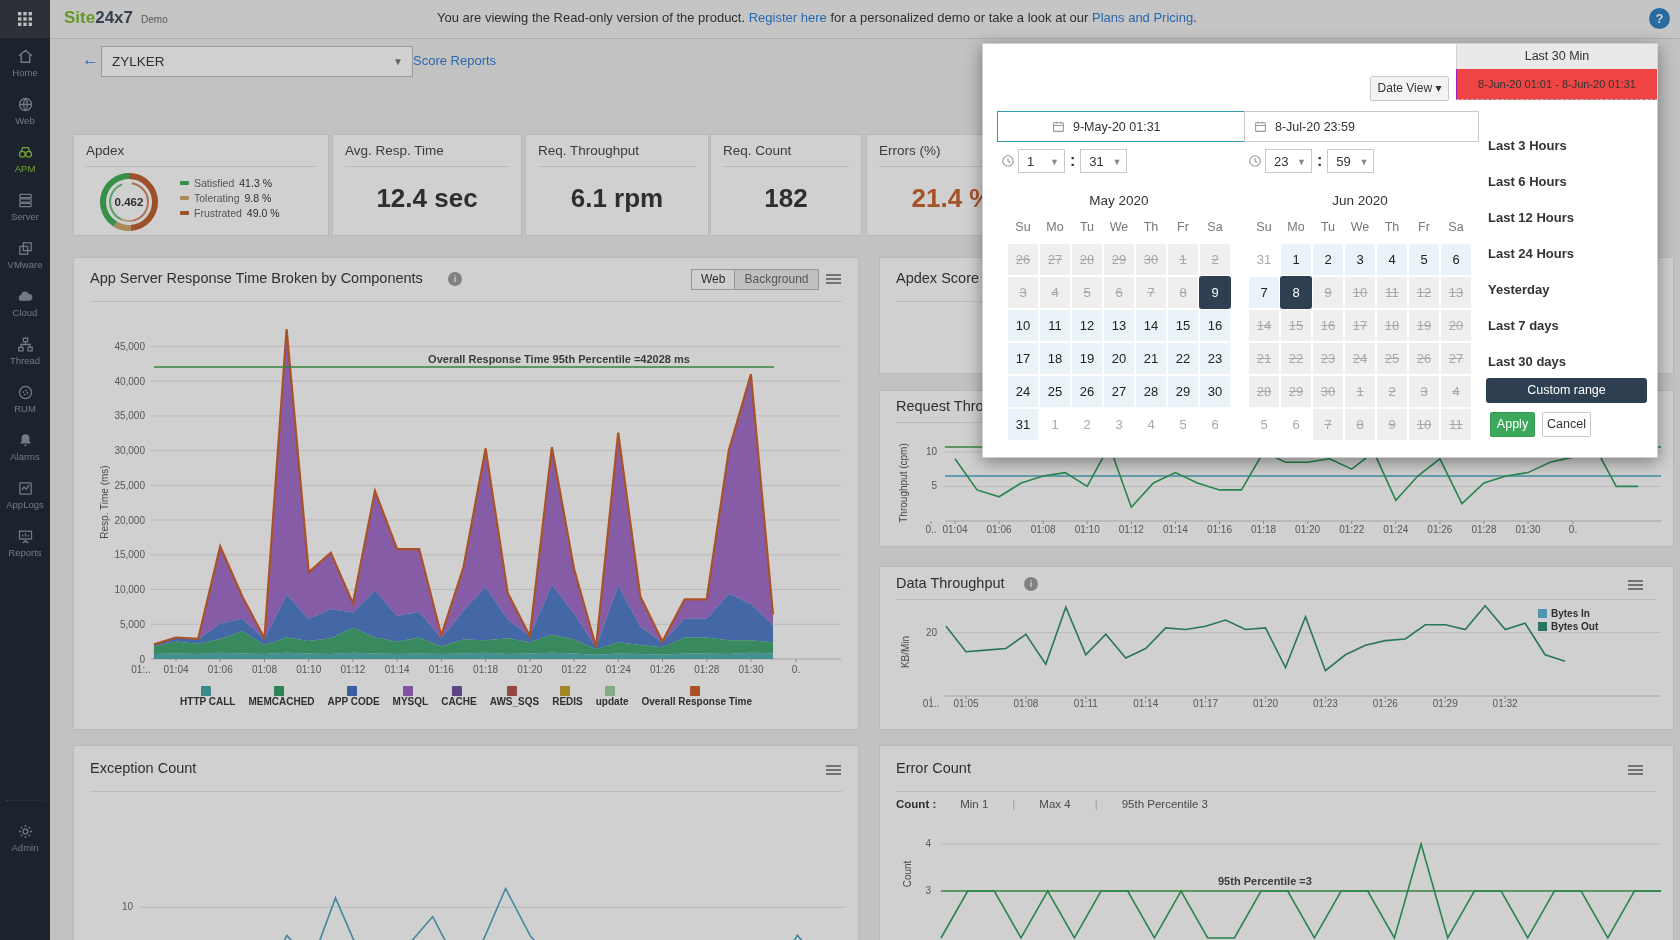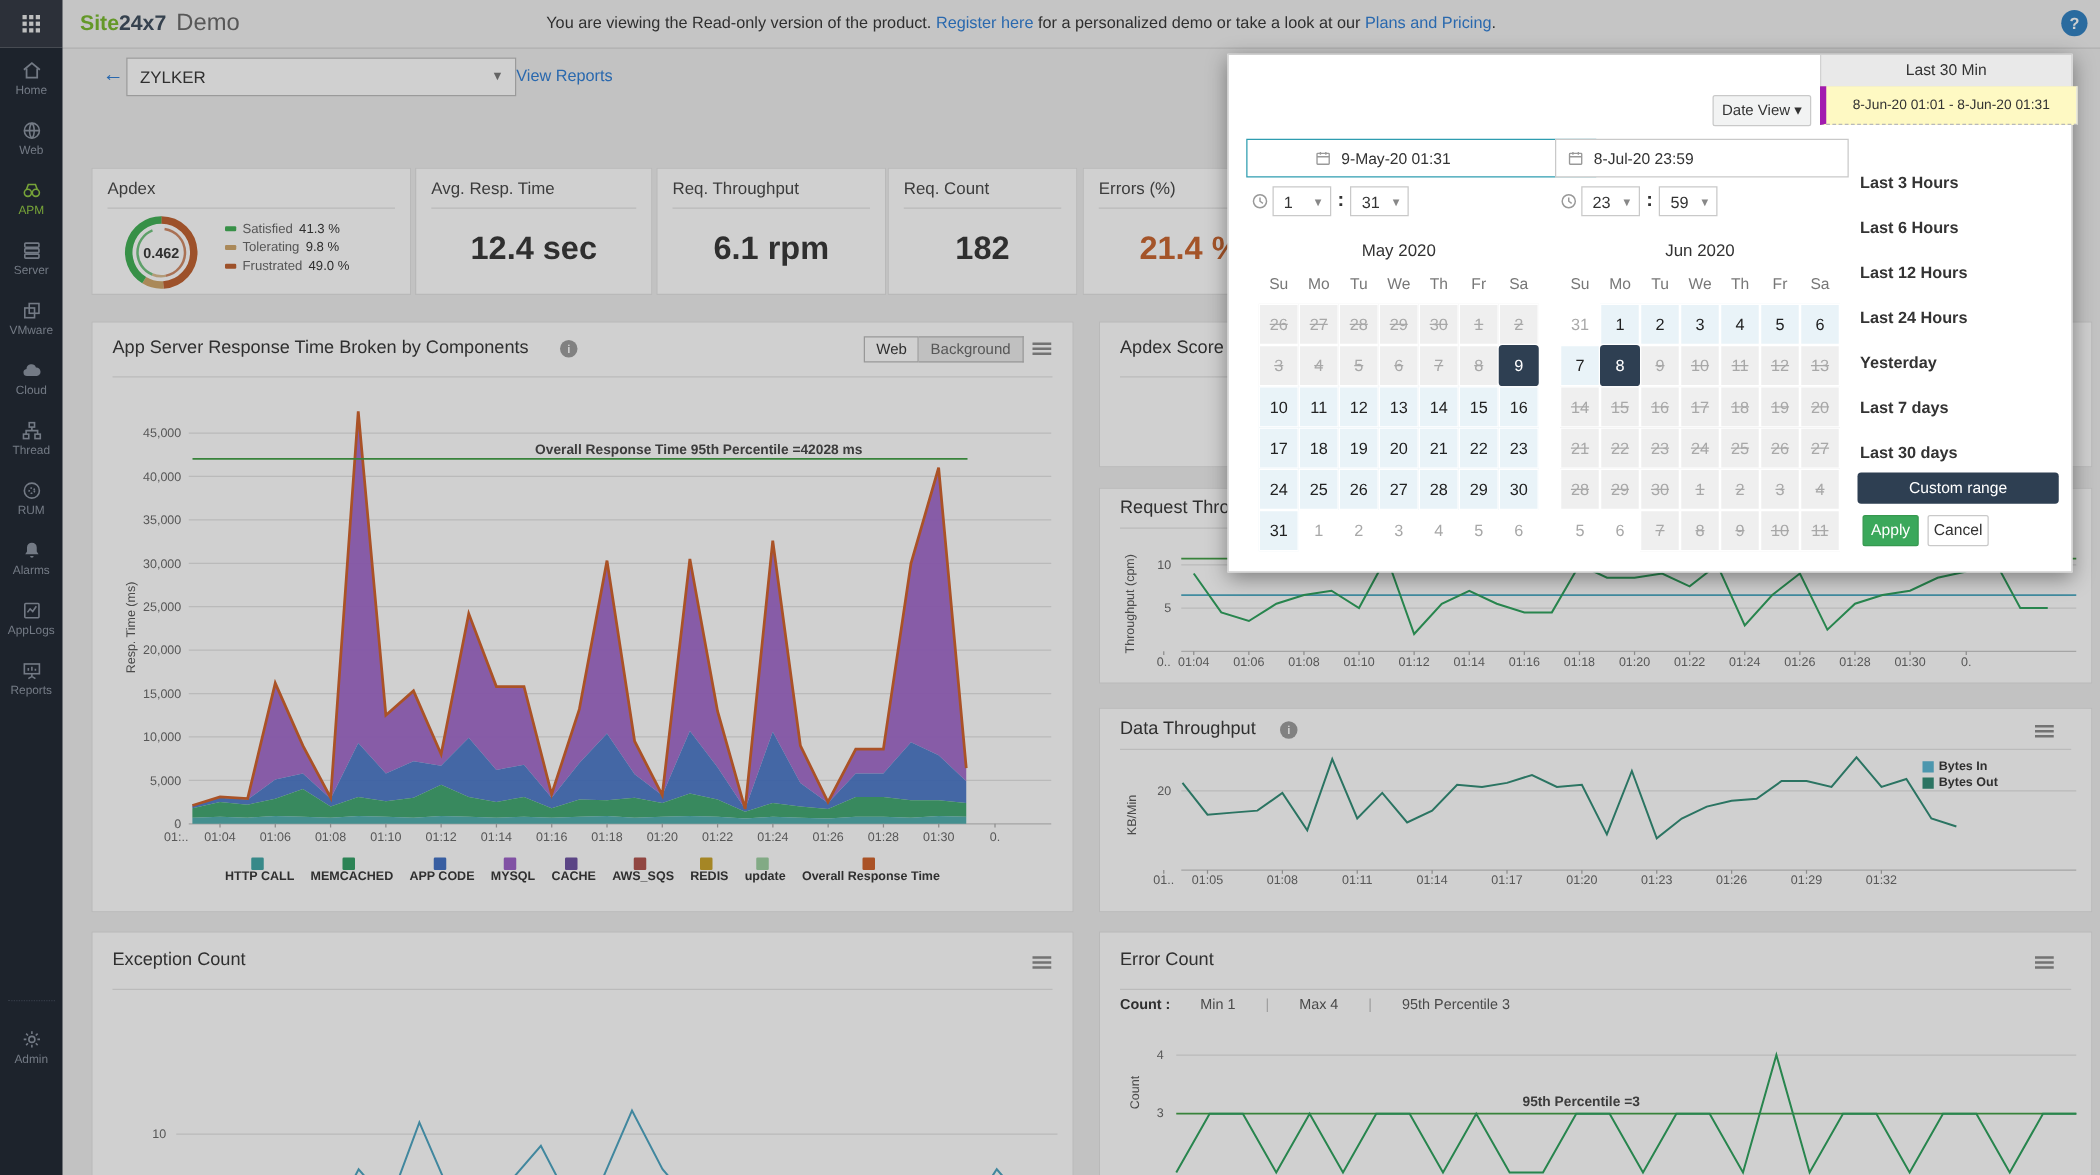--- a/index.html
+++ b/index.html
@@ -4,21 +4,21 @@
 <style>
   html,body{margin:0;padding:0;width:1680px;height:940px;overflow:hidden;
     font-family:"Liberation Sans",sans-serif;background:#ededed;}
   #app{position:absolute;inset:0;}
   
   .topbar{position:absolute;left:0;top:0;width:1680px;height:38px;background:#f1f1f1;
     border-bottom:1px solid #d5d5d5;z-index:5;}
   .applauncher{position:absolute;left:0;top:0;width:50px;height:38px;background:#2f3540;
     display:flex;align-items:center;justify-content:center;cursor:pointer;}
   .logo{position:absolute;left:64px;top:8px;font-size:17px;font-weight:bold;}
-  .lg-site{color:#76b82a;}.lg-247{color:#3b4a5a;}.lg-demo{color:#666;font-weight:normal;font-size:19px;margin-left:8px;text-align:right;}
+  .lg-site{color:#76b82a;}.lg-247{color:#3b4a5a;}.lg-demo{color:#666;font-weight:normal;font-size:10px;margin-left:8px;text-align:right;}
   .banner{position:absolute;left:437px;top:10px;font-size:13px;color:#333;}
   .banner a{color:#2c7cd4;text-decoration:none;cursor:pointer;}
   .helpbtn{position:absolute;right:10px;top:8px;width:21px;height:21px;border-radius:50%;
     background:#2d7fc1;color:#fff;font-size:13px;font-weight:bold;text-align:center;line-height:21px;cursor:pointer;}
   
   .sidebar{position:absolute;left:0;top:38px;width:50px;height:902px;background:#1d2430;z-index:5;}
   .sb-item{width:50px;height:47px;display:flex;flex-direction:column;align-items:center;justify-content:center;
     color:#8a93a0;cursor:pointer;margin-top:1px;}
   .sb-item .sb-ico svg{width:17px;height:17px;display:block;}
   .sb-item .sb-lbl{font-size:9.5px;margin-top:2px;}
@@ -66,22 +66,22 @@
   .dt-sw{width:9px;height:9px;margin-right:4px;}
   .stats{position:absolute;left:16px;top:52px;display:flex;gap:24px;font-size:11.5px;color:#555;align-items:flex-start;}
   .stats .s-lbl{font-weight:bold;color:#333;}
   .stats .sep{color:#c0c0c0;}
   
   .dim{position:absolute;inset:0;background:rgba(35,35,35,0.21);z-index:60;}
   .popup{position:absolute;left:982px;top:43px;width:674px;height:413px;background:#fff;
     border:1px solid #cfcfcf;box-shadow:0 4px 16px rgba(0,0,0,.4);z-index:80;}
   .dp-tab{position:absolute;left:473px;top:0;width:200px;height:25px;background:#e9e9e9;
     border:1px solid #d2d2d2;border-top:none;font-size:12.5px;color:#333;text-align:center;line-height:25px;cursor:pointer;}
-  .dp-range{position:absolute;left:473px;top:25px;width:200px;height:30px;background:#fef9c3;
-    border-left:5px solid #a21caf;border-right:1px solid #e3e3e3;border-bottom:1px dashed #b9b9b9;
+  .dp-range{position:absolute;left:473px;top:25px;width:200px;height:30px;background:#ef4444;
+    border-left:1px solid #a21caf;border-right:1px solid #e3e3e3;border-bottom:1px dashed #b9b9b9;
     font-size:11px;color:#333;text-align:center;line-height:30px;}
   .dp-dateview{position:absolute;left:387px;top:32px;width:77px;height:23px;background:#f2f3f3;
     border:1px solid #c9c9c9;border-radius:2px;font-size:12px;color:#333;text-align:center;line-height:23px;cursor:pointer;}
   .dp-input{position:absolute;top:67px;height:29px;width:233px;border:1px solid #c9c9c9;
     display:flex;align-items:center;font-size:12.5px;color:#333;cursor:text;background:#fff;}
   .dp-input.focus{border:1.5px solid #2e9db0;padding-left:45px;}
   .dp-input svg{width:13px;height:13px;margin:0 8px 0 9px;}
   .dp-timerow{position:absolute;top:104px;height:25px;display:flex;align-items:center;}
   .dp-timerow svg{width:14px;height:14px;margin-right:3px;}
   .dp-sel{position:relative;width:47px;height:24px;border:1px solid #c9c9c9;font-size:13px;color:#333;
@@ -257,21 +257,21 @@
           <span class="sb-lbl">Admin</span>
         </div>
       </div>
   </div>
 
   <span class="backarrow">←</span>
   <div class="appselect">
     <span>ZYLKER</span>
     <span class="car">▼</span>
   </div>
-  <a class="viewreports">View Reports</a>
+  <a class="viewreports">Score Reports</a>
 
   <div class="card" style="left:73px;top:134px;width:254px;">
     <div class="ctitle">Apdex</div>
     <div class="cline"></div>
     <svg id="apdex-donut" class="chartsvg" style="left:24px;top:36px;" width="62" height="62">
         <path d="M31.00 5.00 A26 26 0 0 1 32.63 56.95" fill="none" stroke="#bf5f2d" stroke-width="6"></path>
         <path d="M32.63 56.95 A26 26 0 0 1 17.35 53.13" fill="none" stroke="#cfa668" stroke-width="6"></path>
         <path d="M17.35 53.13 A26 26 0 0 1 31.16 5.00" fill="none" stroke="#3dae52" stroke-width="6"></path>
         <path d="M33.64 12.18 A19 19 0 0 1 34.40 49.69" fill="none" stroke="#bf5f2d" stroke-width="2" opacity="0.75"></path>
         <path d="M34.40 49.69 A19 19 0 0 1 23.87 48.61" fill="none" stroke="#cfa668" stroke-width="2" opacity="0.75"></path>

